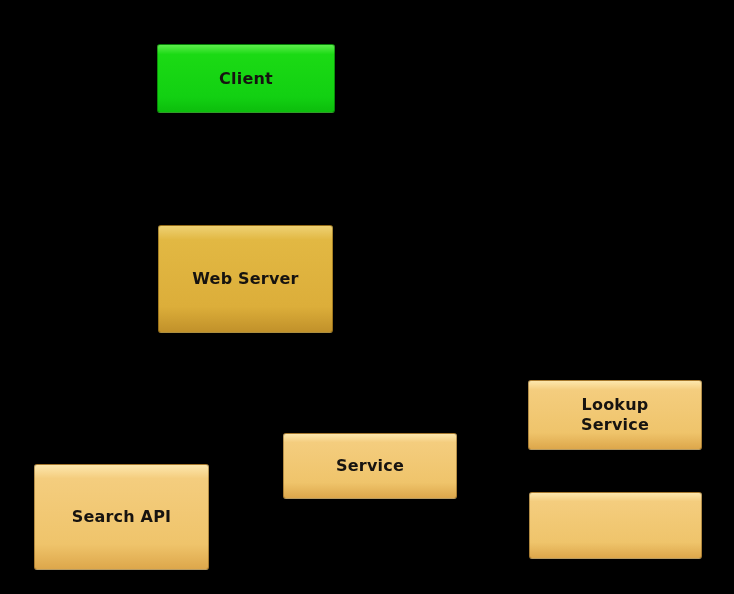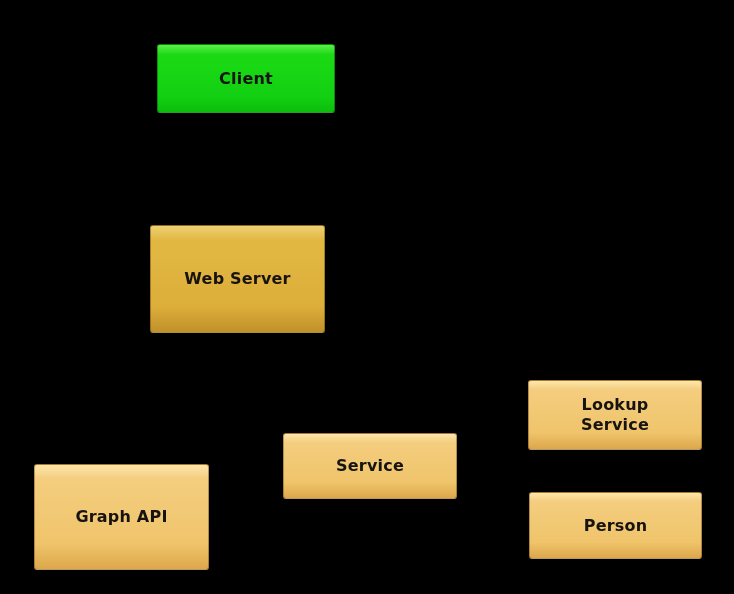--- a/index.html
+++ b/index.html
@@ -50,44 +50,43 @@
 <body>
 
 <div class="canvas">
 
   <div class="node green" style="left:157px; top:34px; width:176px; height:67px">
     <div class="label">
       <span class="ln">Client</span>
     </div>
   </div>
 
-  <div class="node gold" style="left:150px; top:215px; width:173px; height:106px">
+  <div class="node gold" style="left:158px; top:215px; width:173px; height:106px">
     <div class="label">
       <span class="ln">Web Server</span>
     </div>
   </div>
 
   <div class="node tan" style="left:34px; top:454px; width:173px; height:104px">
     <div class="label">
-      <span class="ln">Graph API</span>
+      <span class="ln">Search API</span>
     </div>
   </div>
 
   <div class="node tan" style="left:283px; top:423px; width:172px; height:64px">
     <div class="label">
       <span class="ln">Service</span>
     </div>
   </div>
 
   <div class="node tan" style="left:528px; top:370px; width:172px; height:68px">
     <div class="label">
       <span class="ln">Lookup</span>
       <span class="ln">Service</span>
     </div>
   </div>
 
   <div class="node tan" style="left:529px; top:482px; width:171px; height:65px">
     <div class="label">
-      <span class="ln">Person</span>
     </div>
   </div>
 
 </div>
 
 </body></html>

